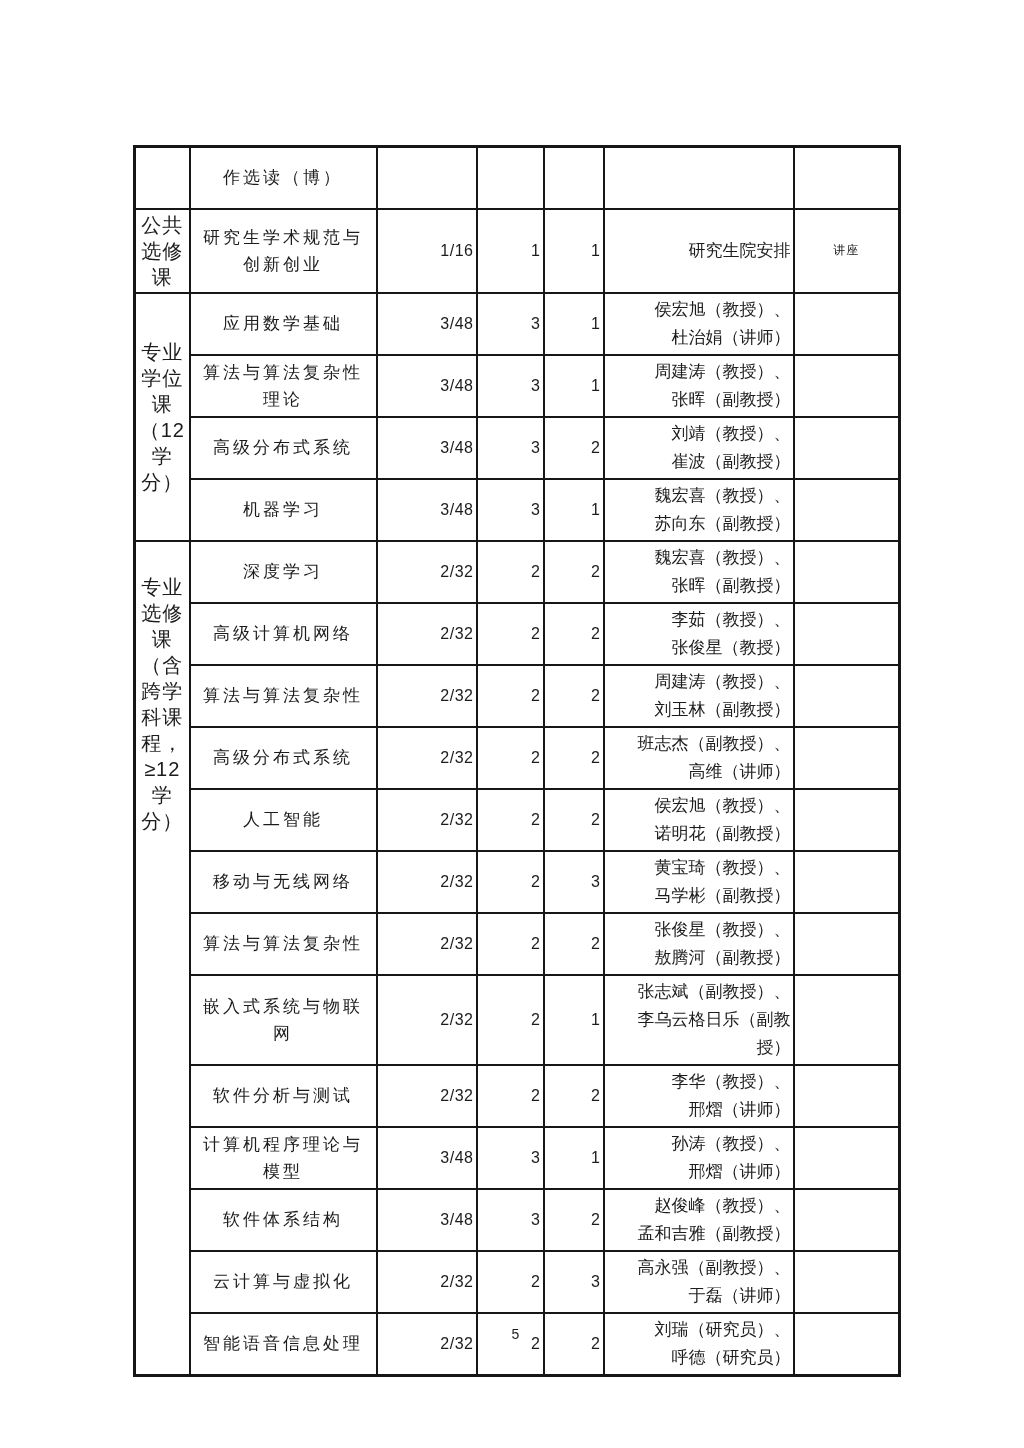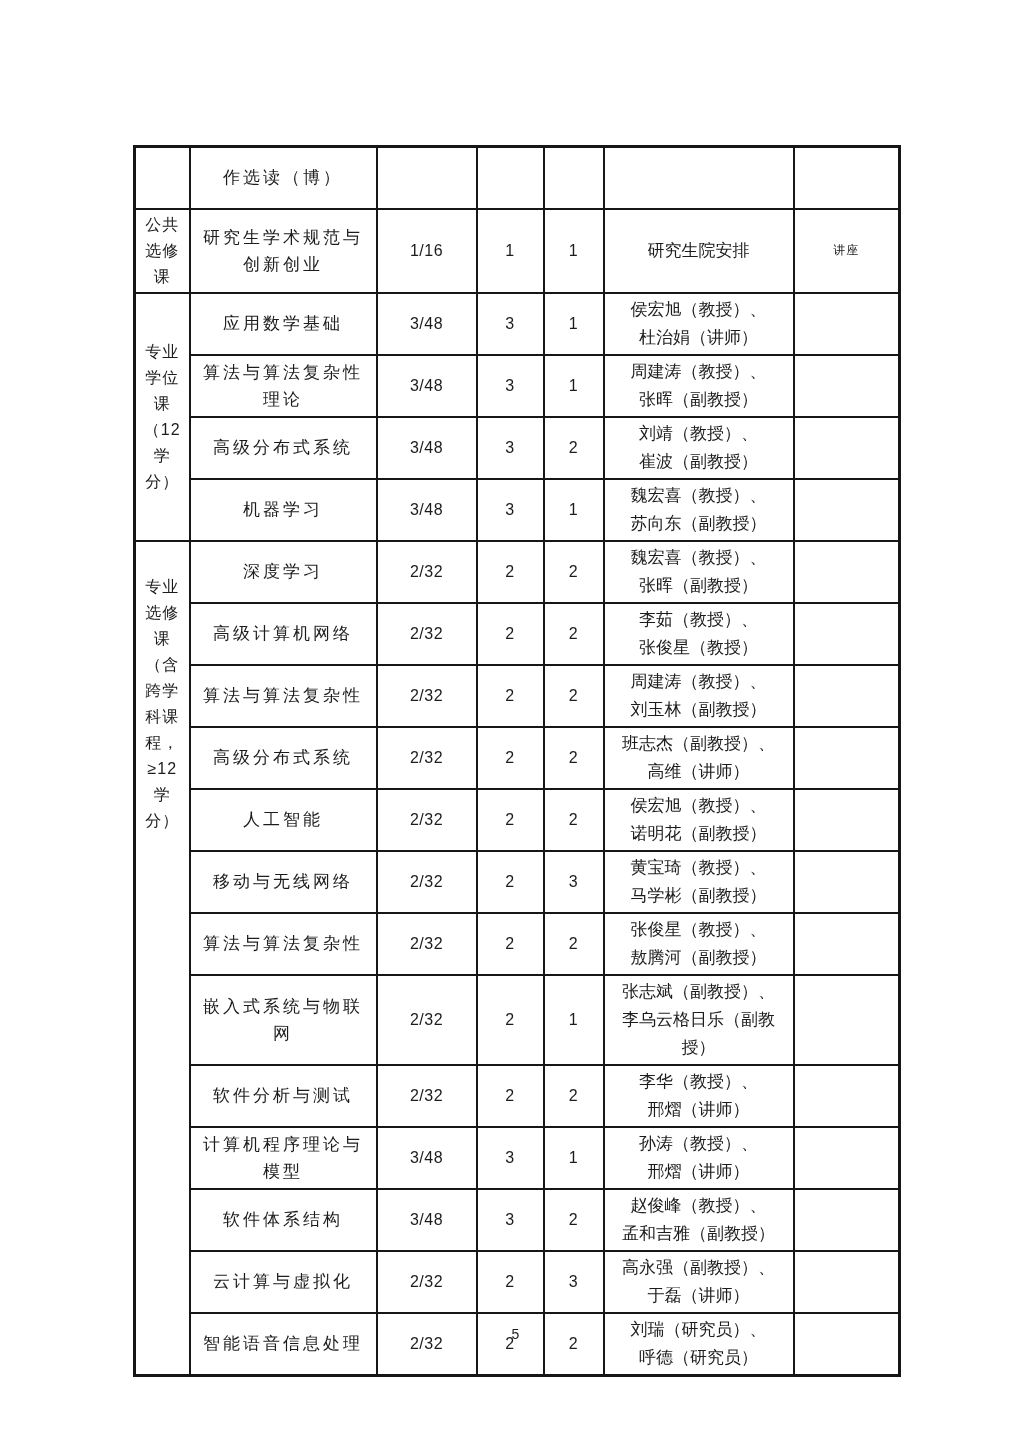--- a/index.html
+++ b/index.html
@@ -27,42 +27,42 @@
   }
   table.course-table td {
     border: 2px solid #161616;
     padding: 2px;
     vertical-align: middle;
     overflow: hidden;
   }
   td.cat {
     text-align: center;
     white-space: pre-line;
-    font-size: 16px;
+    font-size: 20px;
     line-height: 26px;
     letter-spacing: 1px;
   }
   td.cat.valign-top {
     vertical-align: top;
     padding-top: 32px;
   }
   td.course {
     text-align: center;
     white-space: pre-line;
     font-size: 17px;
     line-height: 27px;
     letter-spacing: 3px;
   }
   td.num {
-    text-align: center;
+    text-align: right;
     font-size: 16px;
     letter-spacing: 0.5px;
   }
   td.inst {
-    text-align: center;
+    text-align: right;
     white-space: pre-line;
     font-size: 17px;
     line-height: 28px;
     padding-left: 9px;
     padding-right: 4px;
   }
   td.note {
     text-align: center;
     font-size: 12px;
     letter-spacing: 1px;

